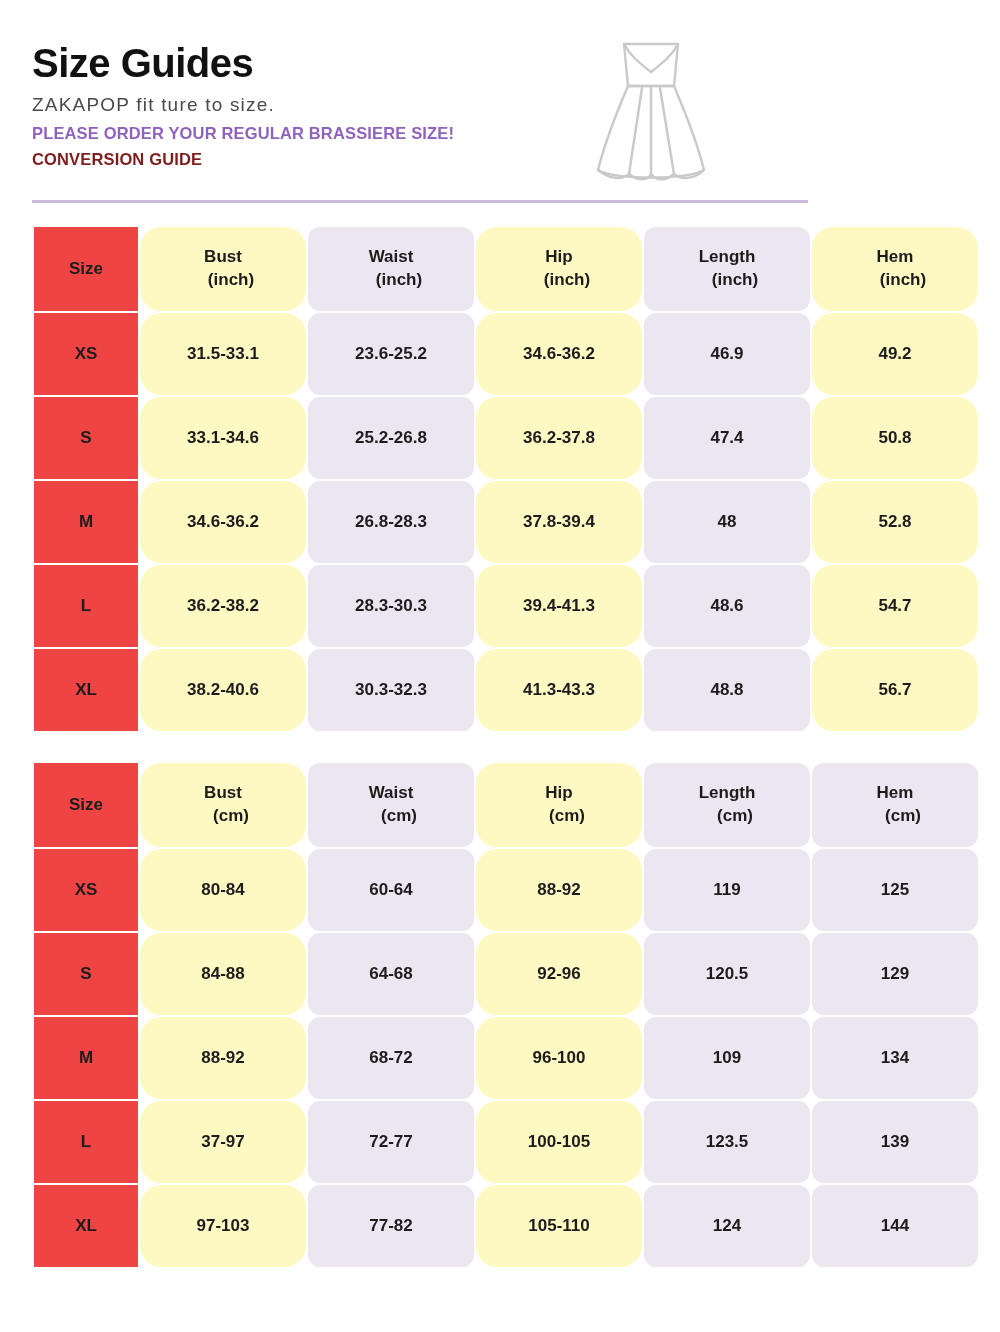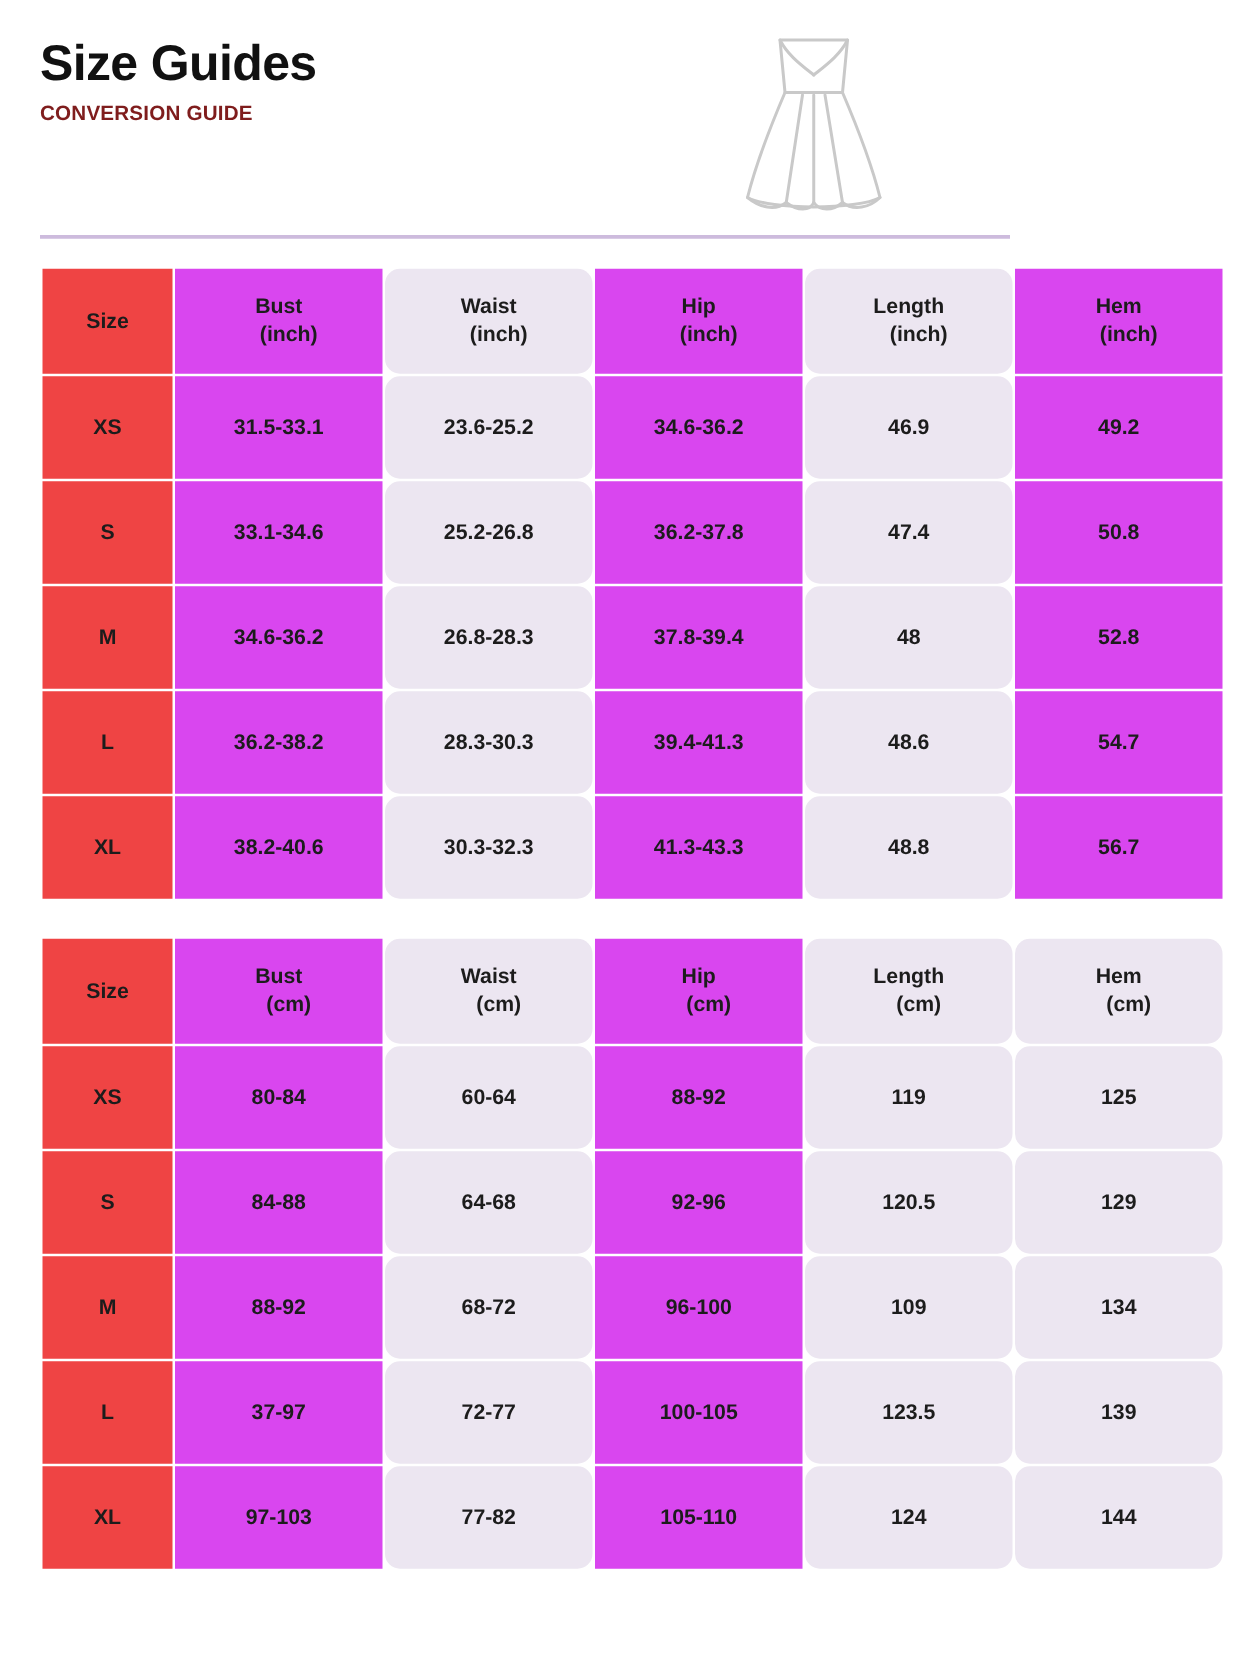--- a/index.html
+++ b/index.html
@@ -12,21 +12,21 @@
     height: 1332px;
     font-family: "Liberation Sans", sans-serif;
     color: #1a1a1a;
     overflow: hidden;
   }
   .page {
     position: relative;
     width: 840px;
     height: 1332px;
     box-sizing: border-box;
-    padding: 0 32px;
+    padding: 12px 32px;
   }
 
   
   .header {
     position: relative;
     padding-top: 30px;
     height: 172px;
     box-sizing: border-box;
   }
   .title {
@@ -90,35 +90,37 @@
     line-height: 1.35;
   }
   table.size-table thead th {
     height: 84px;
   }
   col.c-size { width: 104px; }
   col.c-col  { width: 166px; }
 
   
   .t-grey  { background: #ef4444; }
-  .t-peach { background: #d946ef; }
+  .t-peach { background: #fef9c3; border-radius: 21px; }
   .t-lilac { background: #ece6f1; border-radius: 12px; }
 
   .hdr-label { display: block; }
   .hdr-unit  { display: block; margin-left: 16px; }
 
   .table-gap { height: 6px; }
 </style>
 </head>
 <body>
 
 <div class="page">
 
   <div class="header">
     <h1 class="title">Size Guides</h1>
+    <p class="subtitle">ZAKAPOP fit ture to size.</p>
+    <p class="notice">PLEASE ORDER YOUR REGULAR BRASSIERE SIZE!</p>
     <p class="conversion">CONVERSION GUIDE</p>
 
     <span class="dress-icon">
       <svg viewBox="0 0 130 160" width="130" height="160" fill="none" stroke="#c9c9c9" stroke-width="2.4" stroke-linejoin="round" stroke-linecap="round">
 
         <path d="M38 10 C44 22, 55 30, 65 38"></path>
         <path d="M92 10 C86 22, 75 30, 65 38"></path>
 
         <path d="M38 10 L92 10 L88 52 L42 52 Z"></path>
 

